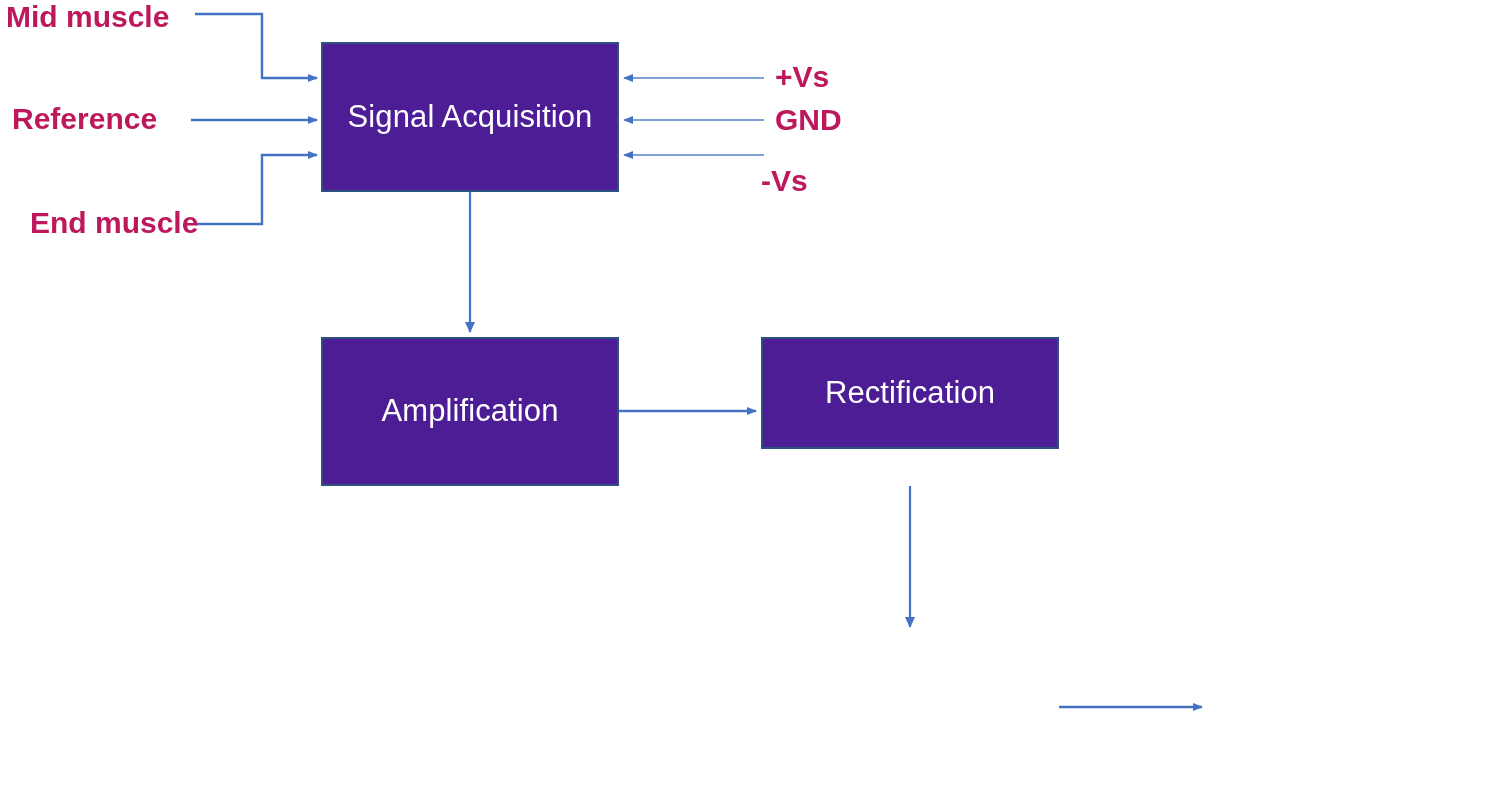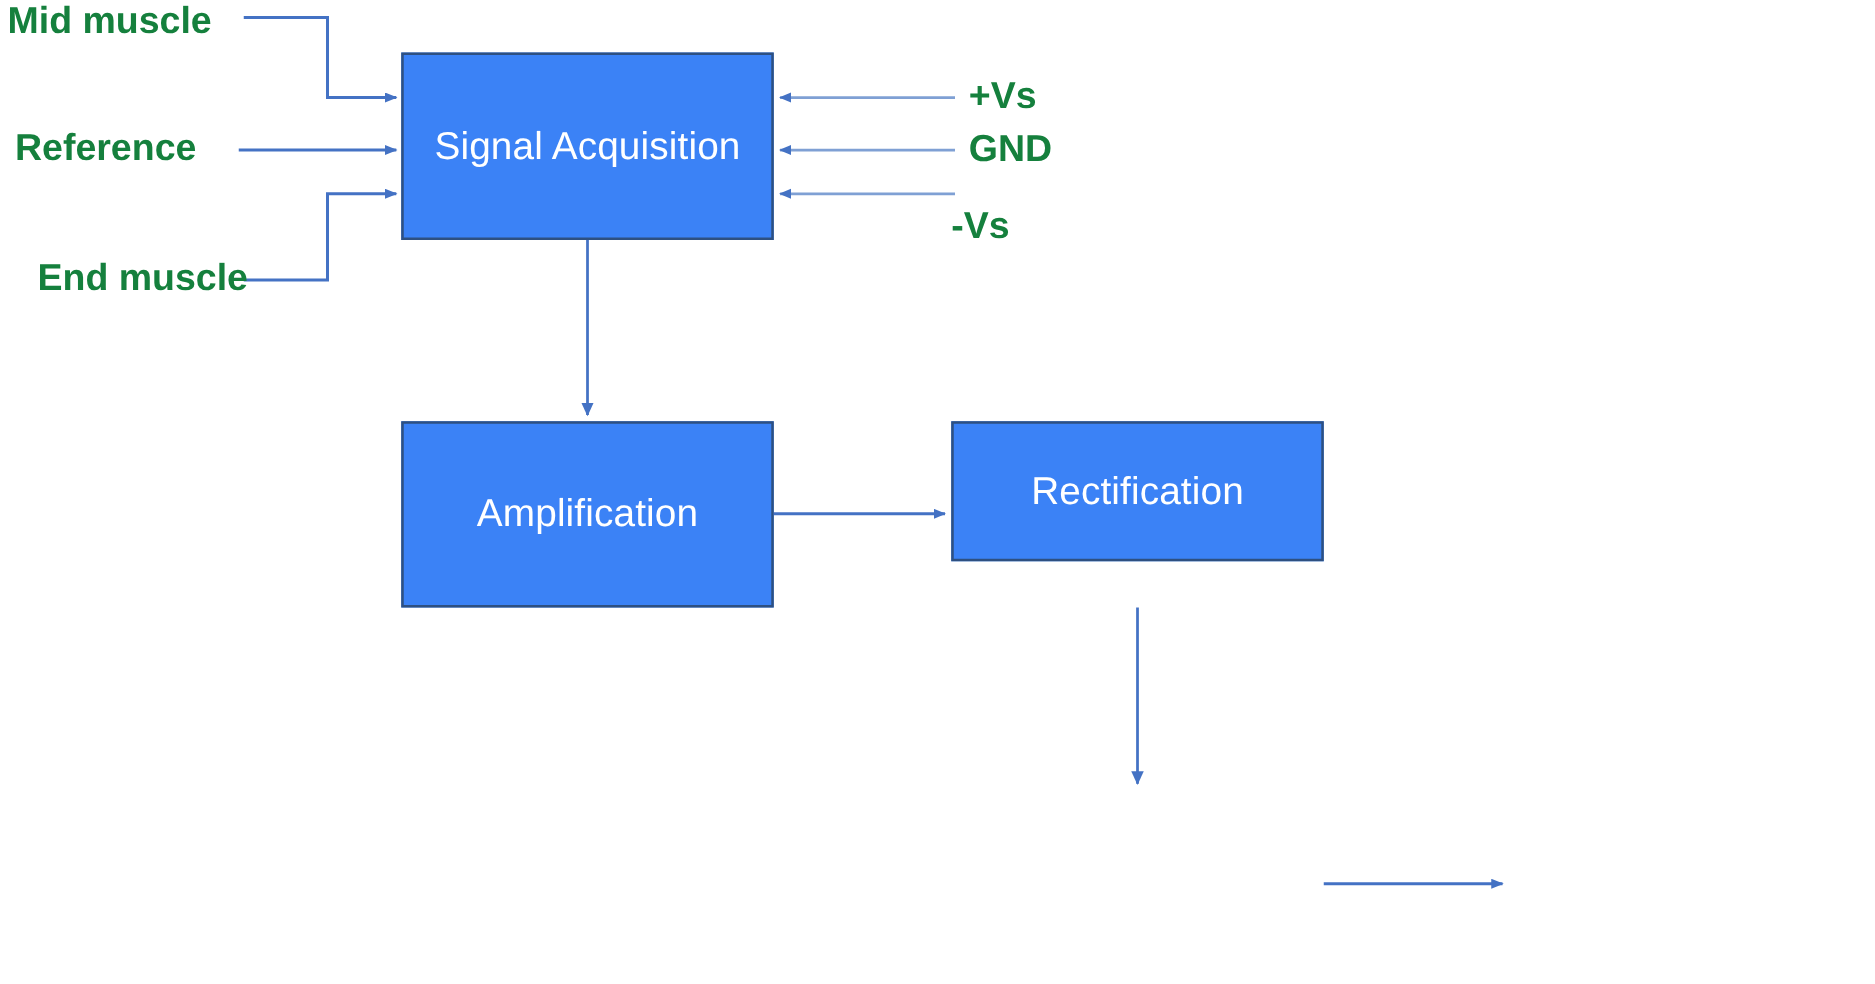--- a/index.html
+++ b/index.html
@@ -22,36 +22,36 @@
     position: absolute;
     left: 0;
     top: 0;
     width: 1500px;
     height: 787px;
     pointer-events: none;
   }
   .block {
     position: absolute;
     box-sizing: border-box;
-    background: #3b82f6;
+    background: #4c1d95;
     border: 2px solid #2E5081;
     display: flex;
     align-items: center;
     justify-content: center;
     color: #ffffff;
     font-family: "Liberation Sans", sans-serif;
     font-weight: 400;
     font-size: 31px;
     letter-spacing: 0.1px;
     line-height: 1.1;
     z-index: 2;
   }
   .io-label {
     position: absolute;
-    color: #15803d;
+    color: #be185d;
     font-family: "Liberation Sans", sans-serif;
     font-weight: bold;
     font-size: 30px;
     line-height: 1;
     white-space: nowrap;
     z-index: 3;
   }
   
   #block-signal-acquisition { left: 321px; top: 42px;  width: 298px; height: 150px; }
   #block-amplification      { left: 321px; top: 337px; width: 298px; height: 149px; }

